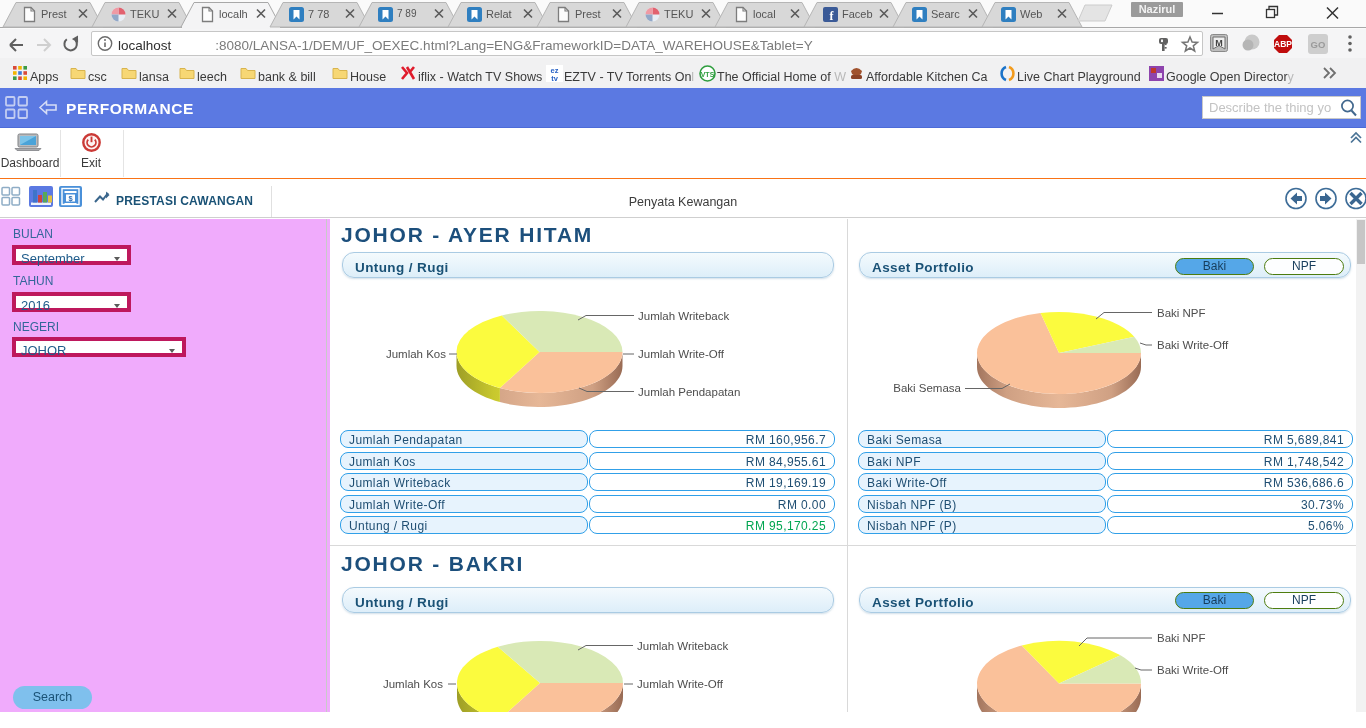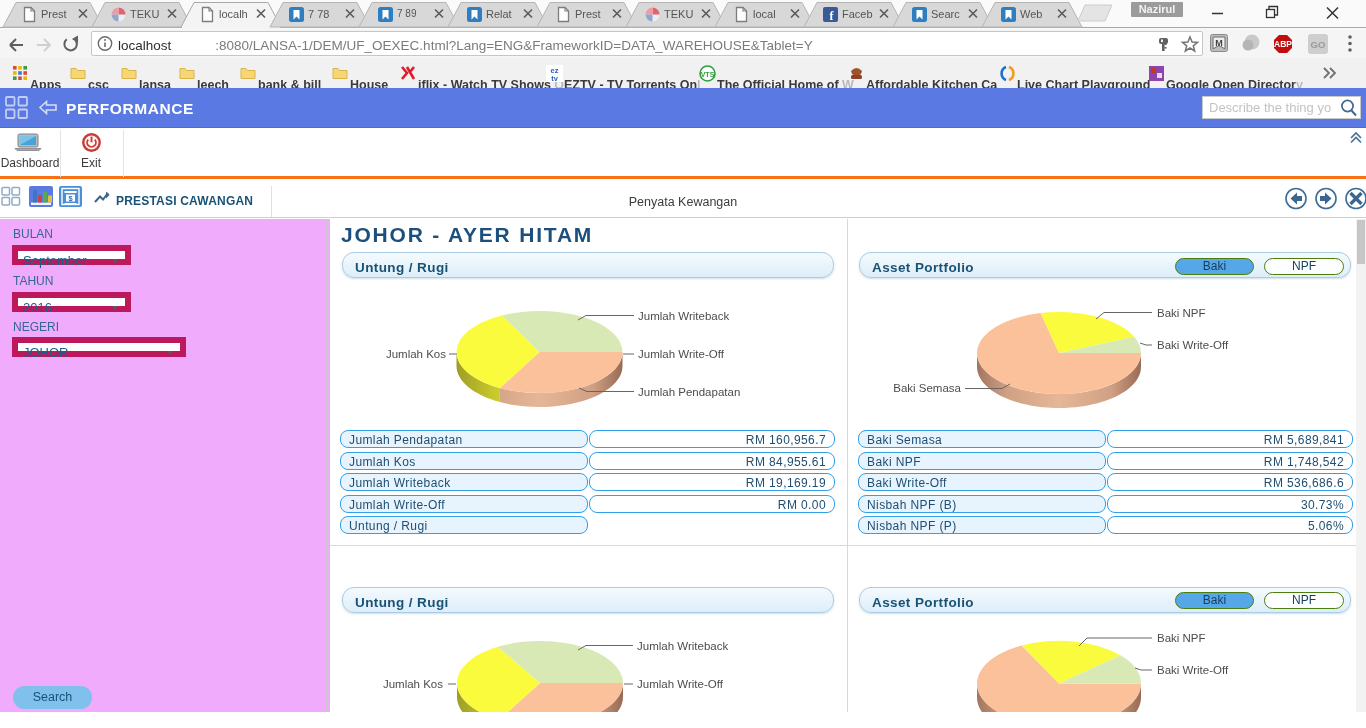--- a/index.html
+++ b/index.html
@@ -3,31 +3,31 @@
 <meta charset="utf-8">
 <style>
 * { margin:0; padding:0; box-sizing:border-box; }
 html,body { width:1366px; height:728px; overflow:hidden; font-family:"Liberation Sans",sans-serif; background:#fff; }
 #stage { position:relative; width:1366px; height:728px; overflow:hidden; }
 
 #tabbar { position:absolute; left:0; top:0; width:1366px; height:29px; background:#fafafa; }
 #tabbar .hairline { position:absolute; left:0; top:27px; width:1366px; height:1px; background:#a8a8a8; }
 #toolbar { position:absolute; left:0; top:29px; width:1366px; height:29px; background:#f5f5f6; }
 #bookbar { position:absolute; left:0; top:58px; width:1366px; height:30px; background:#f1f1f2; font-size:12.5px; color:#3a3a3a; }
-.bk { position:absolute; top:20px; height:16px; white-space:nowrap;font-weight:bold; }
+.bk { position:absolute; top:12px; height:16px; white-space:nowrap; }
 .bkt { position:absolute; top:1px; }
 
 #apphdr { position:absolute; left:0; top:88px; width:1366px; height:40px; background:#5b79e2; border-bottom:1px solid #4c6bd8; }
-#menubar { position:absolute; left:0; top:128px; width:1366px; height:51px; background:#fff; border-bottom:3px solid #f97316; }
+#menubar { position:absolute; left:0; top:128px; width:1366px; height:51px; background:#fff; border-bottom:1px solid #f97316; }
 #toolbar2 { position:absolute; left:0; top:180px; width:1366px; height:38px; background:#fff; border-bottom:1px solid #cfcfcf; }
 #sidebar { position:absolute; left:0; top:219px; width:330px; height:493px; background:#f0abfc; }
 #content { position:absolute; left:330px; top:219px; width:1026px; height:493px; background:#fff; overflow:hidden; }
 #statusbar { position:absolute; left:0; top:712px; width:1366px; height:16px; background:#fdfdfd; border-top:1px solid #adadad; font-size:11.5px; color:#3f3f3f;margin-top:39px; }
 .lbl { color:#336699; font-size:12px; }
-.ddl { position:absolute; height:20px; background:#fff; border:6px solid #be185d; font-size:13px; color:#1f5c8b; }
+.ddl { position:absolute; height:20px; background:#fff; border:4px solid #be185d; font-size:13px; color:#1f5c8b; }
 .ddl span { position:absolute; left:5px; top:2px; }
 .ddl .ar { position:absolute; right:7px; top:8px; width:0; height:0; border-left:3.5px solid transparent; border-right:3.5px solid transparent; border-top:4.5px solid #5a5a5a; }
 .phdr { position:absolute; height:26px; background:linear-gradient(#f4fafd,#ddeef9); border:1px solid #aacbe3; border-radius:12px; box-shadow:0 1px 2px rgba(120,160,190,.35); }
 .phdr .pt { position:absolute; left:12px; top:7px; font-size:13.5px; font-weight:bold; color:#1a5276; letter-spacing:.4px; }
 .h1t { position:absolute; font-size:21px; font-weight:bold; color:#1c4f7c; letter-spacing:1.8px; }
 .tc { position:absolute; top:0; height:18px; border:1px solid #31a0e8; border-radius:8px; font-size:12px; color:#1f4e72; letter-spacing:.4px; }
 .tc.l { background:#e7f3fd; }
 .tc.r { background:#fff; text-align:right; }
 .tc div { position:absolute; top:2px; }
 .tc.l div { left:8px; }
@@ -373,20 +373,21 @@
 <div class="sep" style="left:0;top:326px;width:1026px;height:1px;"></div>
 <div class="h1t" style="left:11px;top:4px;">JOHOR - AYER HITAM</div>
 <div class="phdr" style="left:12px;top:33px;width:492px;">
         <div class="pt">Untung / Rugi</div>
       </div>
 <div class="phdr" style="left:529px;top:33px;width:492px;">
         <div class="pt">Asset Portfolio</div>
       </div>
 <div class="btn on" style="left:845px;top:39px;width:79px;line-height:15px;">Baki</div>
 <div class="btn off" style="left:934px;top:39px;width:80px;line-height:15px;">NPF</div>
+<div class="h1t" style="left:11px;top:333px;">JOHOR - BAKRI</div>
 <div class="phdr" style="left:12px;top:368px;width:492px;">
         <div class="pt">Untung / Rugi</div>
       </div>
 <div class="phdr" style="left:529px;top:368px;width:492px;">
         <div class="pt">Asset Portfolio</div>
       </div>
 <div class="btn on" style="left:845px;top:373px;width:79px;line-height:15px;">Baki</div>
 <div class="btn off" style="left:934px;top:373px;width:80px;line-height:15px;">NPF</div>
 <svg width="1026" height="493" style="position:absolute;left:0;top:0">
         <g transform="translate(-330,-219)">
@@ -510,20 +511,23 @@
       </div>
 <div class="tc l" style="left:10px;top:275.5px;width:248px;">
         <div>Jumlah Write-Off</div>
       </div>
 <div class="tc r" style="left:259px;top:275.5px;width:246px;">
         <div style="">RM 0.00</div>
       </div>
 <div class="tc l" style="left:10px;top:297px;width:248px;">
         <div>Untung / Rugi</div>
       </div>
+<div class="tc r" style="left:259px;top:297px;width:246px;">
+        <div style="color:#00a550;">RM 95,170.25</div>
+      </div>
 <div class="tc l" style="left:528px;top:211px;width:248px;">
         <div>Baki Semasa</div>
       </div>
 <div class="tc r" style="left:777px;top:211px;width:246px;">
         <div style="">RM 5,689,841</div>
       </div>
 <div class="tc l" style="left:528px;top:232.5px;width:248px;">
         <div>Baki NPF</div>
       </div>
 <div class="tc r" style="left:777px;top:232.5px;width:246px;">

